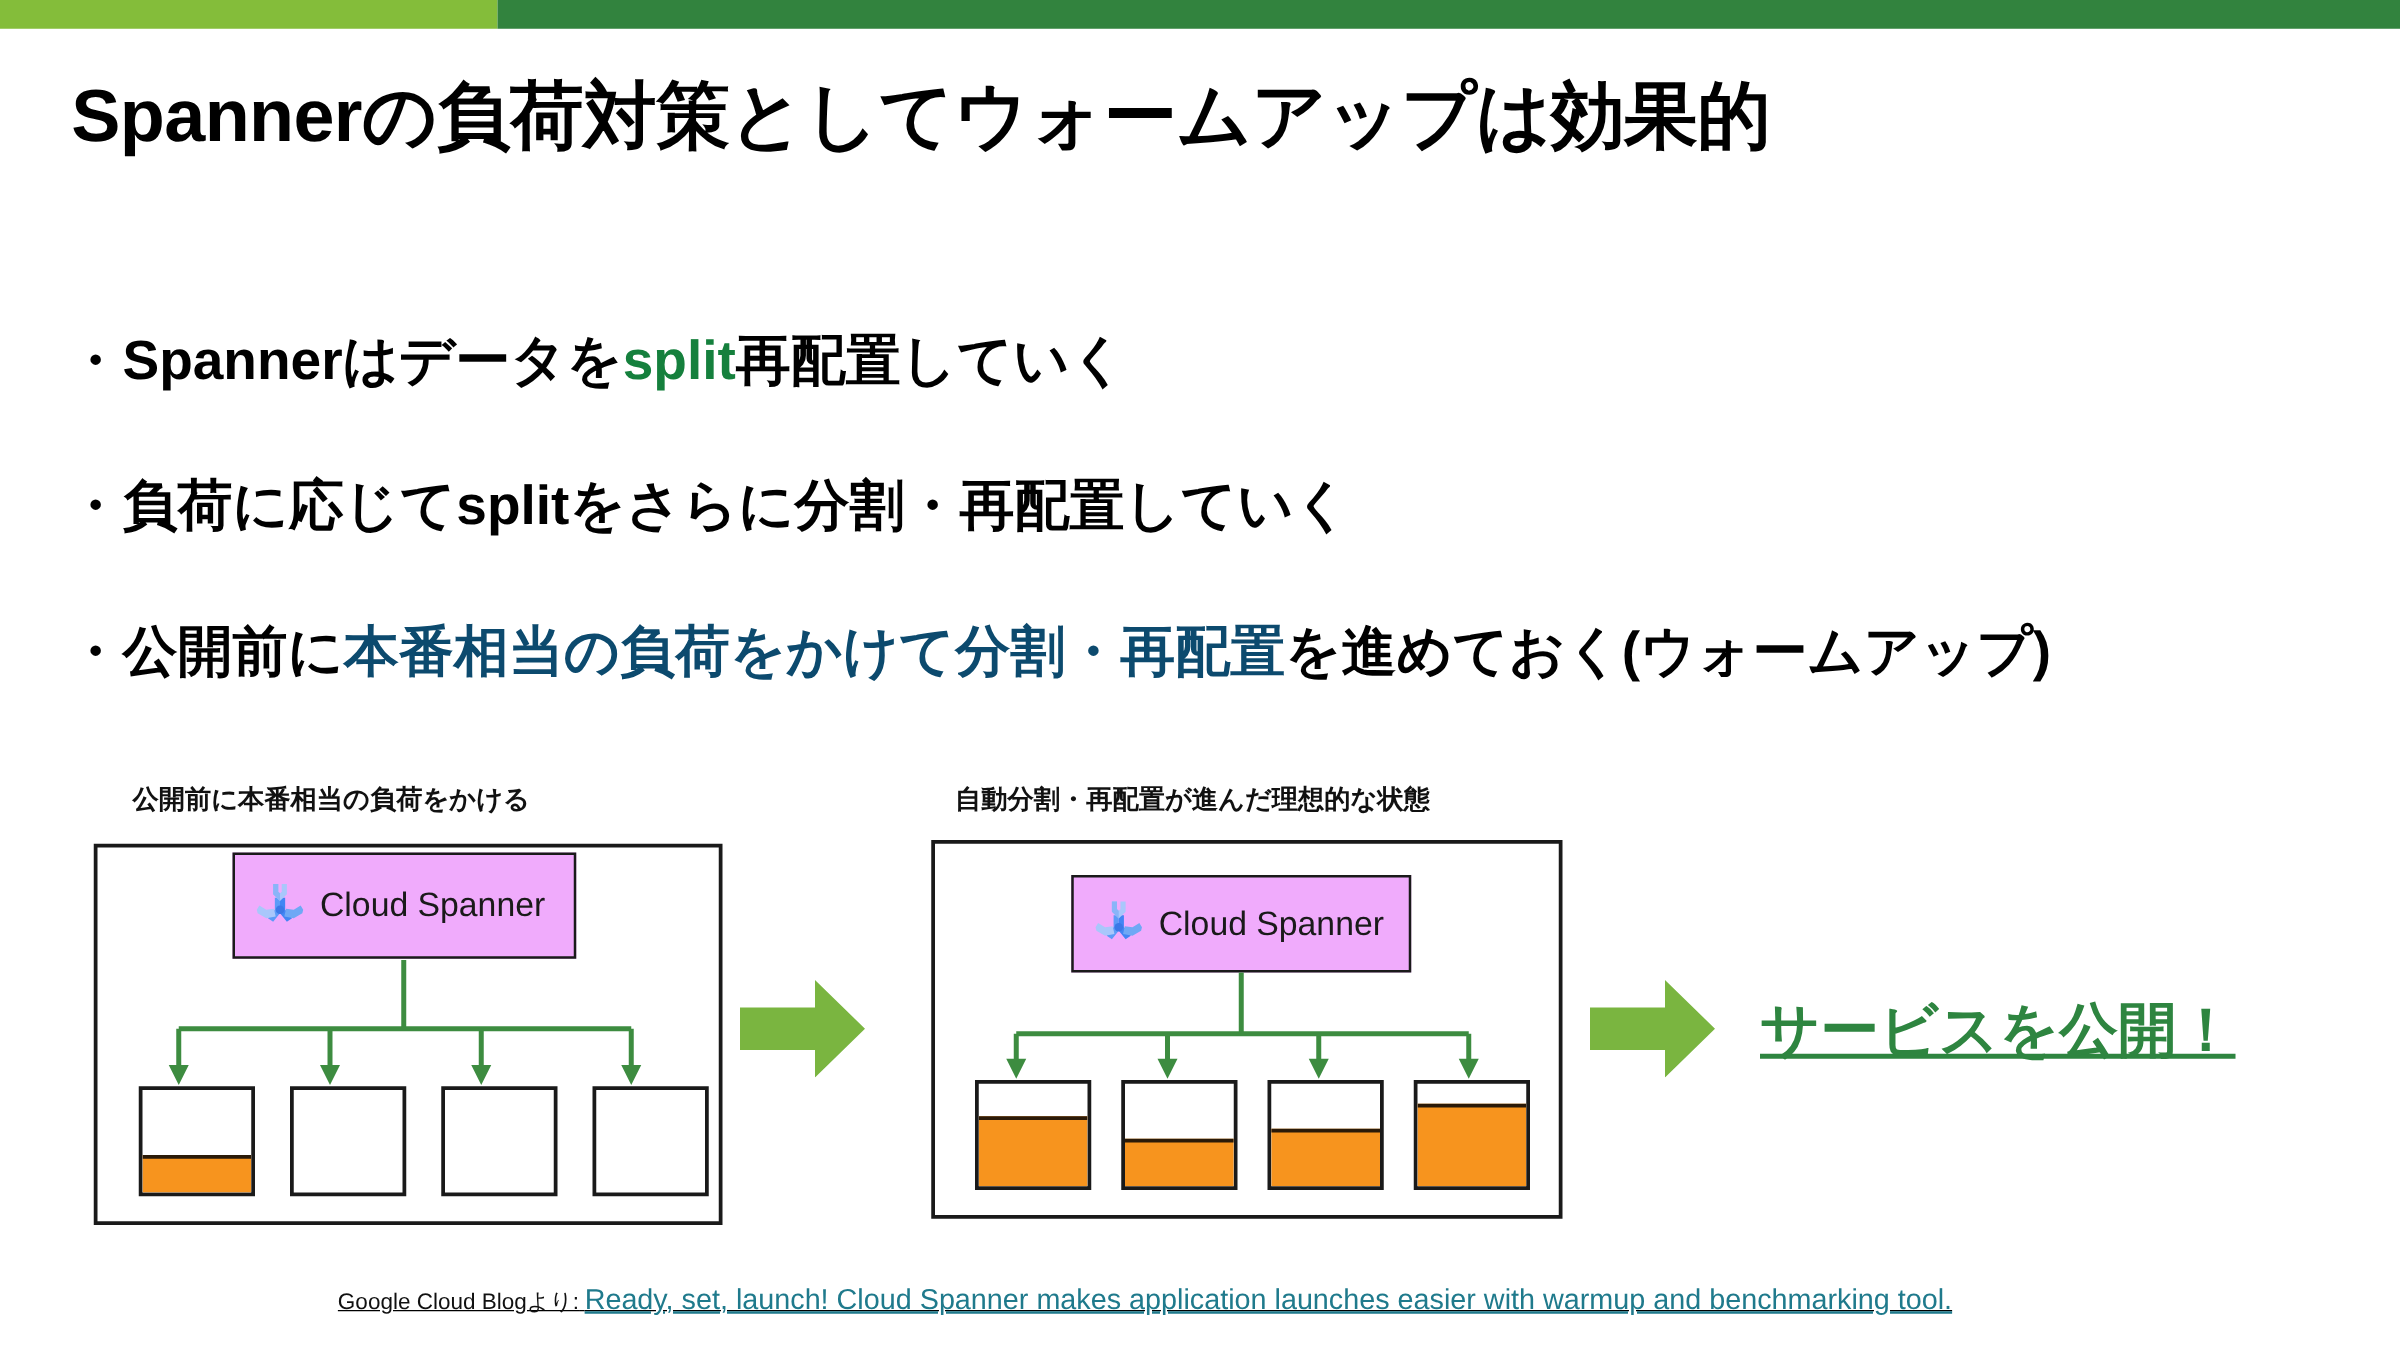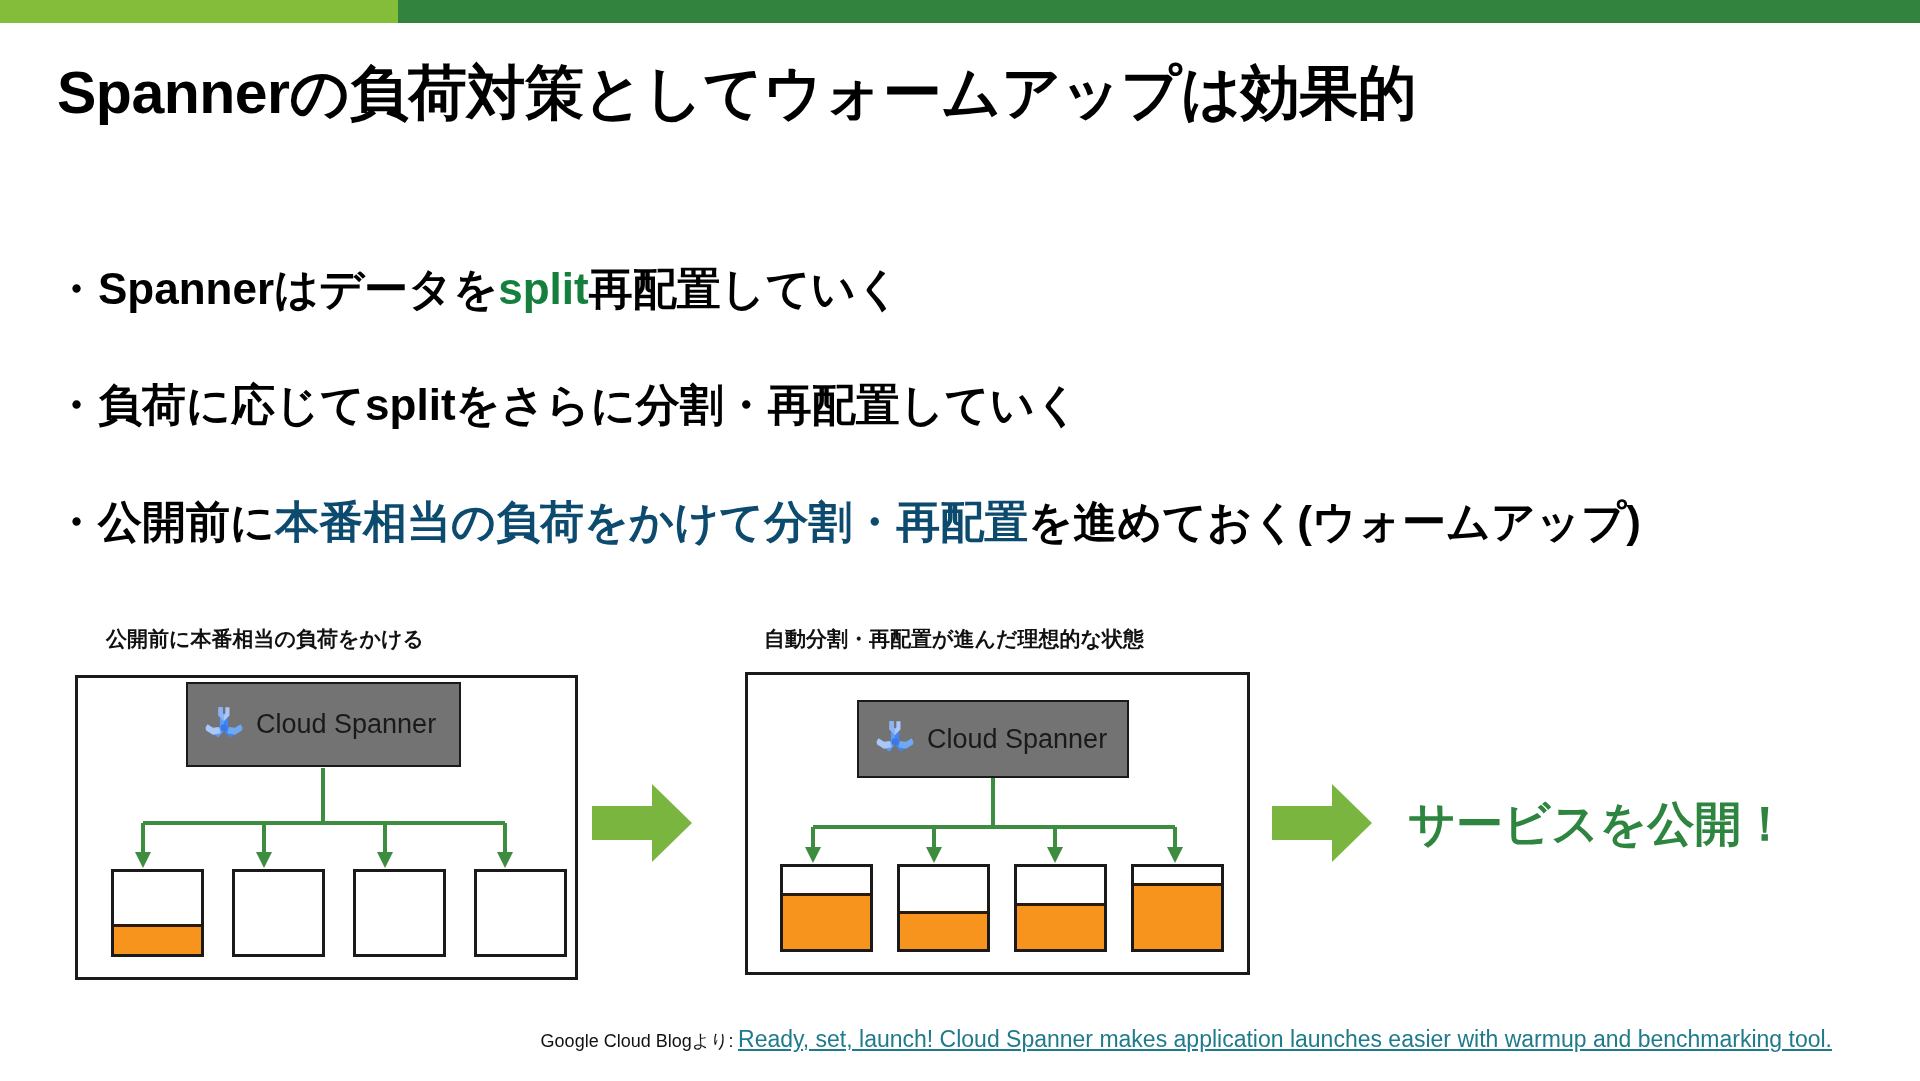--- a/index.html
+++ b/index.html
@@ -83,21 +83,21 @@
     border: 3px solid #1a1a1a;
     background: #fff;
     box-sizing: border-box;
   }
   .panel-left  { left: 75px;  top: 675px; width: 503px;  height: 305px; }
   .panel-right { left: 745px; top: 672px; width: 505px;  height: 303px; }
 
   .spanner-box {
     position: absolute;
     border: 2px solid #1a1a1a;
-    background: #737373;
+    background: #f0abfc;
     box-sizing: border-box;
     display: flex;
     align-items: center;
     padding-left: 14px;
     gap: 10px;
   }
   .spanner-box .sp-label {
     font-size: 27px;
     color: #1a1a1a;
     font-weight: normal;
@@ -140,30 +140,32 @@
 
   
   .publish-text {
     position: absolute;
     left: 1408px;
     top: 793px;
     font-size: 47px;
     font-weight: bold;
     color: #2e8540;
     white-space: nowrap;
+    text-decoration: underline;
   }
 
   
   .footer {
     position: absolute;
     left: 0;
     top: 1026px;
     width: 1832px;
-    text-align: right;
-    white-space: nowrap;
+    text-align: center;
+    white-space: nowrap;
+    text-decoration: underline;
   }
   .footer-prefix {
     font-size: 18px;
     color: #111;
   }
   .footer-link {
     font-size: 23px;
     color: #1f7a8c;
     text-decoration: underline;
     cursor: pointer;

